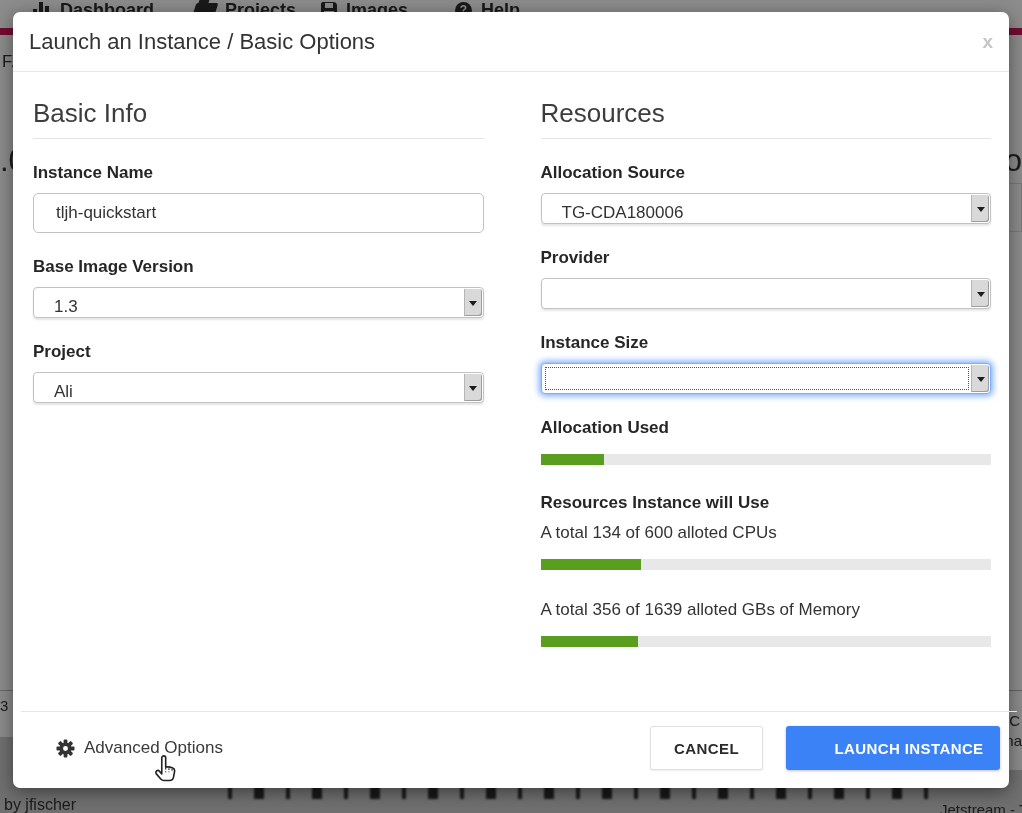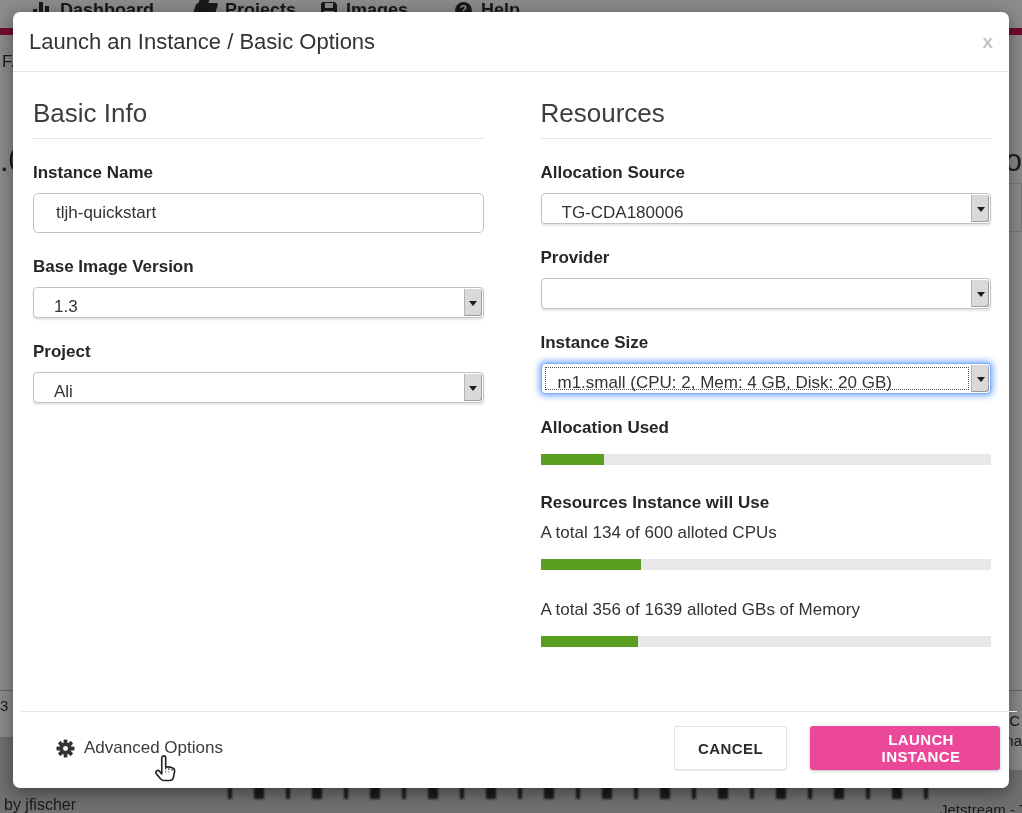--- a/index.html
+++ b/index.html
@@ -66,21 +66,21 @@
   .pbar .fill{height:100%;background:#5a9e20;}
   .mt28{margin-top:28px;} .mt30{margin-top:30px;}
 
   .modal-footer{position:absolute;left:0;bottom:0;width:100%;height:77px;border-top:1px solid #e5e5e5;
                 box-sizing:border-box;display:flex;align-items:center;padding:0 17px 4px 35px;margin-left:8px;}
   .adv{display:flex;align-items:center;gap:9px;font-size:17px;color:#3a3a3a;cursor:pointer;}
   .btn{height:44px;border-radius:3px;font-size:15px;font-weight:700;letter-spacing:.4px;
        font-family:"Liberation Sans","DejaVu Sans",sans-serif;cursor:pointer;}
   .btn-cancel{margin-left:auto;width:113px;background:#fff;border:1px solid #e0e0e0;color:#2b2b2b;
               box-shadow:0 1px 2px rgba(0,0,0,.08);}
-  .btn-launch{margin-left:23px;width:190px;background:#ec4899;border:none;color:#fff;
+  .btn-launch{margin-left:23px;width:214px;background:#3b82f6;border:none;color:#fff;
               box-shadow:0 1px 3px rgba(0,0,0,.25);padding-left:38px;}
   .cursor-hand{position:absolute;left:151px;top:755px;z-index:50;pointer-events:none;}
 </style>
 </head>
 <body>
 
 <div class="stage">
 
   <div class="bg">
     <div class="navbar">
@@ -170,21 +170,20 @@
         <div class="fld-label">Provider</div>
         <div class="sel">
           <span class="arrowbox">
               <span class="caret"></span>
             </span>
         </div>
 
         <div class="fld-label">Instance Size</div>
         <div class="sel focused">
           <span class="dotted"></span>
-          <span class="sel-text">m1.small (CPU: 2, Mem: 4 GB, Disk: 20 GB)</span>
           <span class="arrowbox">
               <span class="caret"></span>
             </span>
         </div>
 
         <div class="fld-label">Allocation Used</div>
         <div class="pbar">
           <div class="fill" style="width: 14%;"></div>
         </div>
 

